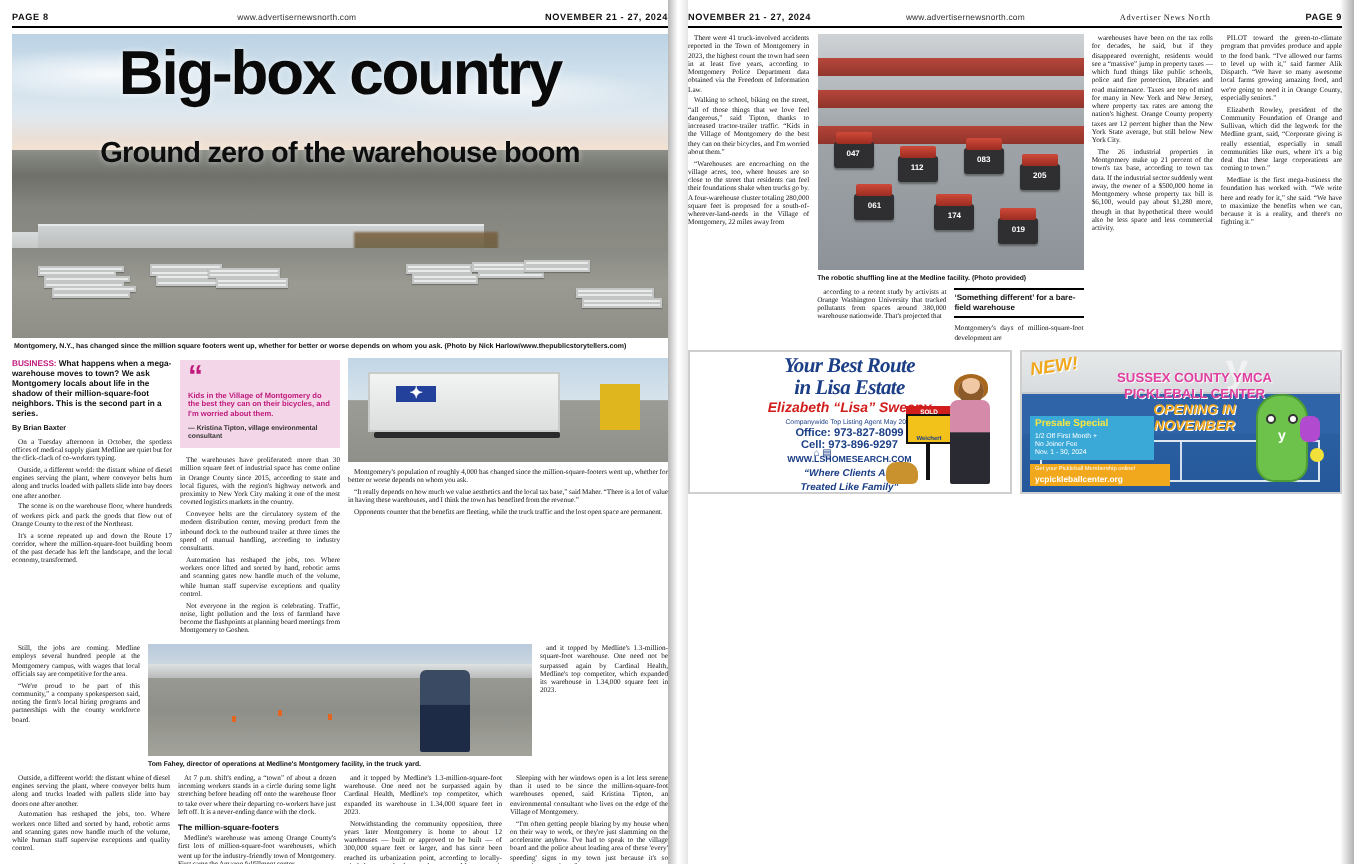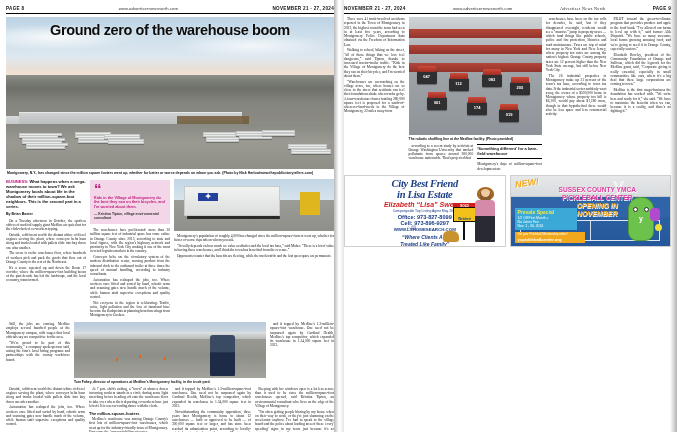--- a/index.html
+++ b/index.html
@@ -81,21 +81,21 @@
   }
   .hero-title {
     font-family: "Liberation Sans", sans-serif;
     font-weight: bold; font-size: 31px; line-height: 32px;
     color:#0a0a0a; letter-spacing: -1.1px;
     text-shadow: 0 0 3px rgba(255,255,255,.55);
   }
   .hero-sub {
     font-family: "Liberation Sans", sans-serif;
     font-weight: bold; font-size: 14.5px; line-height: 16px;
-    color:#0d0d0d; letter-spacing:-.4px; margin-top:1px;
+    color:#0d0d0d; letter-spacing:-.4px; margin-top:16px;
     text-shadow: 0 0 3px rgba(255,255,255,.5);
   }
   .photo-credit-bar {
     font-family: "Liberation Sans", sans-serif;
     font-size: 3.5px; font-weight: bold; color:#111;
     padding: 2px 1px 3px 1px; line-height: 4.5px;
   }
 
   
   .cols { display:flex; gap: 4px; }
@@ -382,20 +382,21 @@
           <div class="trailer" style="left:71%;top:18%;width:10%"></div>
           <div class="trailer" style="left:78%;top:3%;width:10%"></div>
           <div class="trailer" style="left:78%;top:10%;width:10%"></div>
           <div class="trailer" style="left:86%;top:40%;width:12%"></div>
           <div class="trailer" style="left:86%;top:47%;width:12%"></div>
           <div class="trailer" style="left:87%;top:54%;width:12%"></div>
           <div class="trailer" style="left:87%;top:61%;width:12%"></div>
         </div>
       </div>
       <div class="hero-title-wrap">
+        <div class="hero-title">Big-box country</div>
         <div class="hero-sub">Ground zero of the warehouse boom</div>
       </div>
     </div>
 
     <div class="photo-credit-bar">Montgomery, N.Y., has changed since the million square footers went up, whether for better or worse depends on whom you ask. (Photo by Nick Harlow/www.thepublicstorytellers.com)</div>
 
     <div class="cols">
 
       <div class="col">
         <div class="deck">
@@ -584,21 +585,21 @@
           <p>Elizabeth Rowley, president of the Community Foundation of Orange and Sullivan, which did the legwork for the Medline grant, said, “Corporate giving is really essential, especially in small communities like ours, where it's a big deal that these large corporations are coming to town.”</p>
           <p>Medline is the first mega-business the foundation has worked with. “We write here and ready for it,” she said. “We have to maximize the benefits when we can, because it is a reality, and there's no fighting it.”</p>
         </div>
       </div>
     </div>
 
     <div class="ads">
 
       <div class="ad ad-re">
         <div class="ad-re-inner">
-          <h3>City Best Friend</h3>
+          <h3>Your Best Route</h3>
           <h3>in Lisa Estate</h3>
           <div class="name">Elizabeth “Lisa” Sweeny</div>
           <div class="tag">Companywide Top Listing Agent May 2024</div>
           <div class="phone">Office: 973-827-8099</div>
           <div class="phone">Cell: 973-896-9297</div>
           <div class="web">WWW.LSHOMESEARCH.COM</div>
           <div class="slogan">“Where Clients Are</div>
           <div class="slogan">Treated Like Family”</div>
           <div class="eho">⌂ ▤</div>
 

